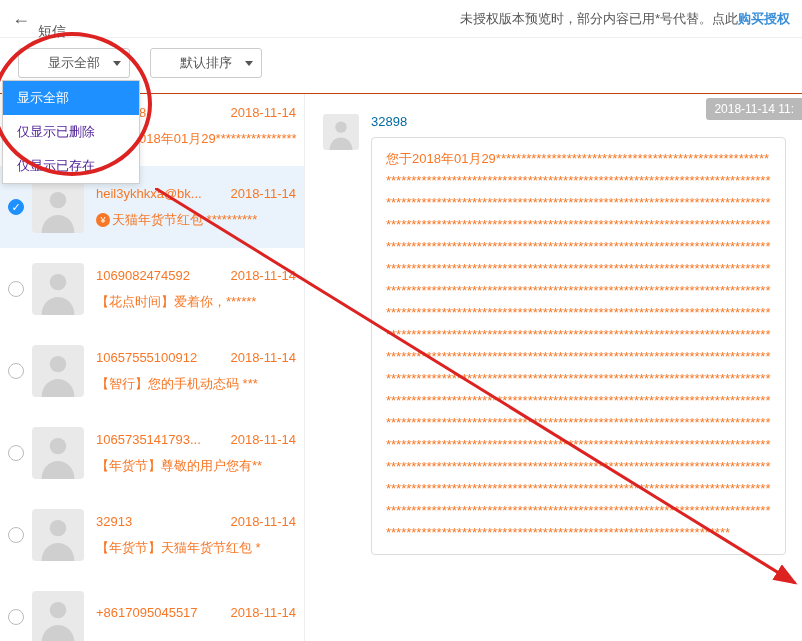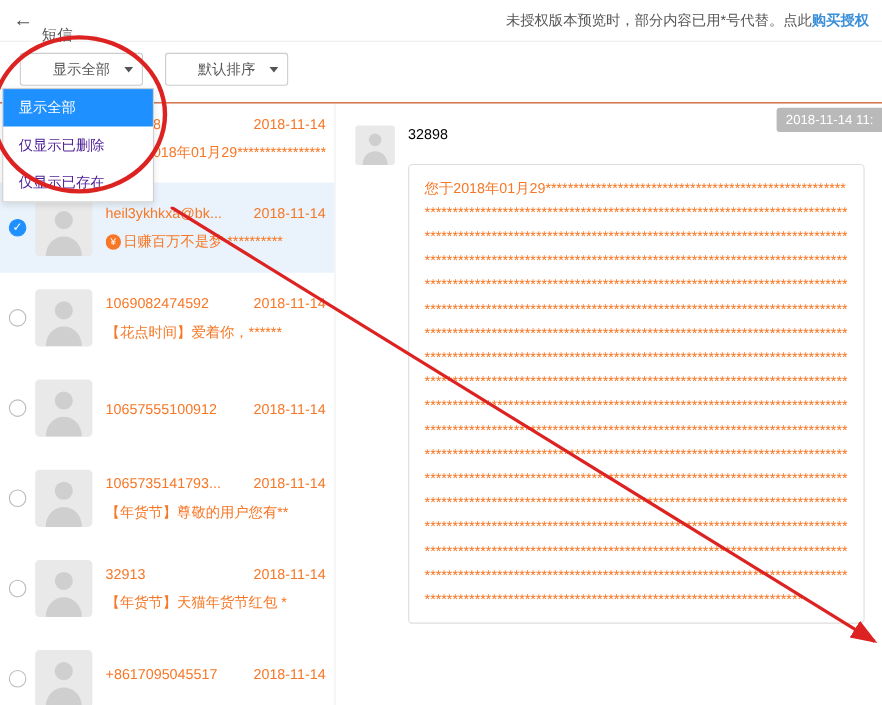--- a/index.html
+++ b/index.html
@@ -179,21 +179,21 @@
     .chat-avatar {
       width: 36px; height: 36px;
       background: #e9e9e9;
       border-radius: 3px;
       margin-right: 12px;
       display: flex; align-items: flex-end; justify-content: center;
       overflow: hidden;
     }
     .chat-avatar svg { width: 28px; height: 32px; fill: #cfcfcf; }
     .chat-col { flex: 1; }
-    .chat-sender { color: #000000; font-size: 13px; margin-bottom: 20px; }
+    .chat-sender { color: #0369a1; font-size: 13px; margin-bottom: 8px; }
     .bubble {
       border: 1px solid #ddd;
       border-radius: 4px;
       padding: 10px 14px;
       width: 415px;
       color: #f77726;
       font-size: 13px;
       line-height: 22px;
       word-break: break-all;
       max-height: 500px;
@@ -265,21 +265,21 @@
             <path d="M2 28c0-7 5-11 10-11s10 4 10 11z"></path>
           </svg>
         </span>
       <div class="msg-body">
         <div class="msg-top">
           <span class="msg-sender">heil3ykhkxa@bk...</span>
           <span class="msg-date">2018-11-14</span>
         </div>
         <div class="msg-preview">
           <span class="coin-icon">¥</span>
-          <span>日赚百万不是梦 **********</span>
+          <span>天猫年货节红包 **********</span>
         </div>
       </div>
     </div>
 
     <div class="msg-item">
       <span class="check"></span>
       <span class="avatar">
           <svg viewBox="0 0 24 28">
             <circle cx="12" cy="8" r="5"></circle>
             <path d="M2 28c0-7 5-11 10-11s10 4 10 11z"></path>
@@ -300,20 +300,21 @@
           <svg viewBox="0 0 24 28">
             <circle cx="12" cy="8" r="5"></circle>
             <path d="M2 28c0-7 5-11 10-11s10 4 10 11z"></path>
           </svg>
         </span>
       <div class="msg-body">
         <div class="msg-top">
           <span class="msg-sender">10657555100912</span>
           <span class="msg-date">2018-11-14</span>
         </div>
+        <div class="msg-preview">【智行】您的手机动态码 ***</div>
       </div>
     </div>
 
     <div class="msg-item">
       <span class="check"></span>
       <span class="avatar">
           <svg viewBox="0 0 24 28">
             <circle cx="12" cy="8" r="5"></circle>
             <path d="M2 28c0-7 5-11 10-11s10 4 10 11z"></path>
           </svg>

